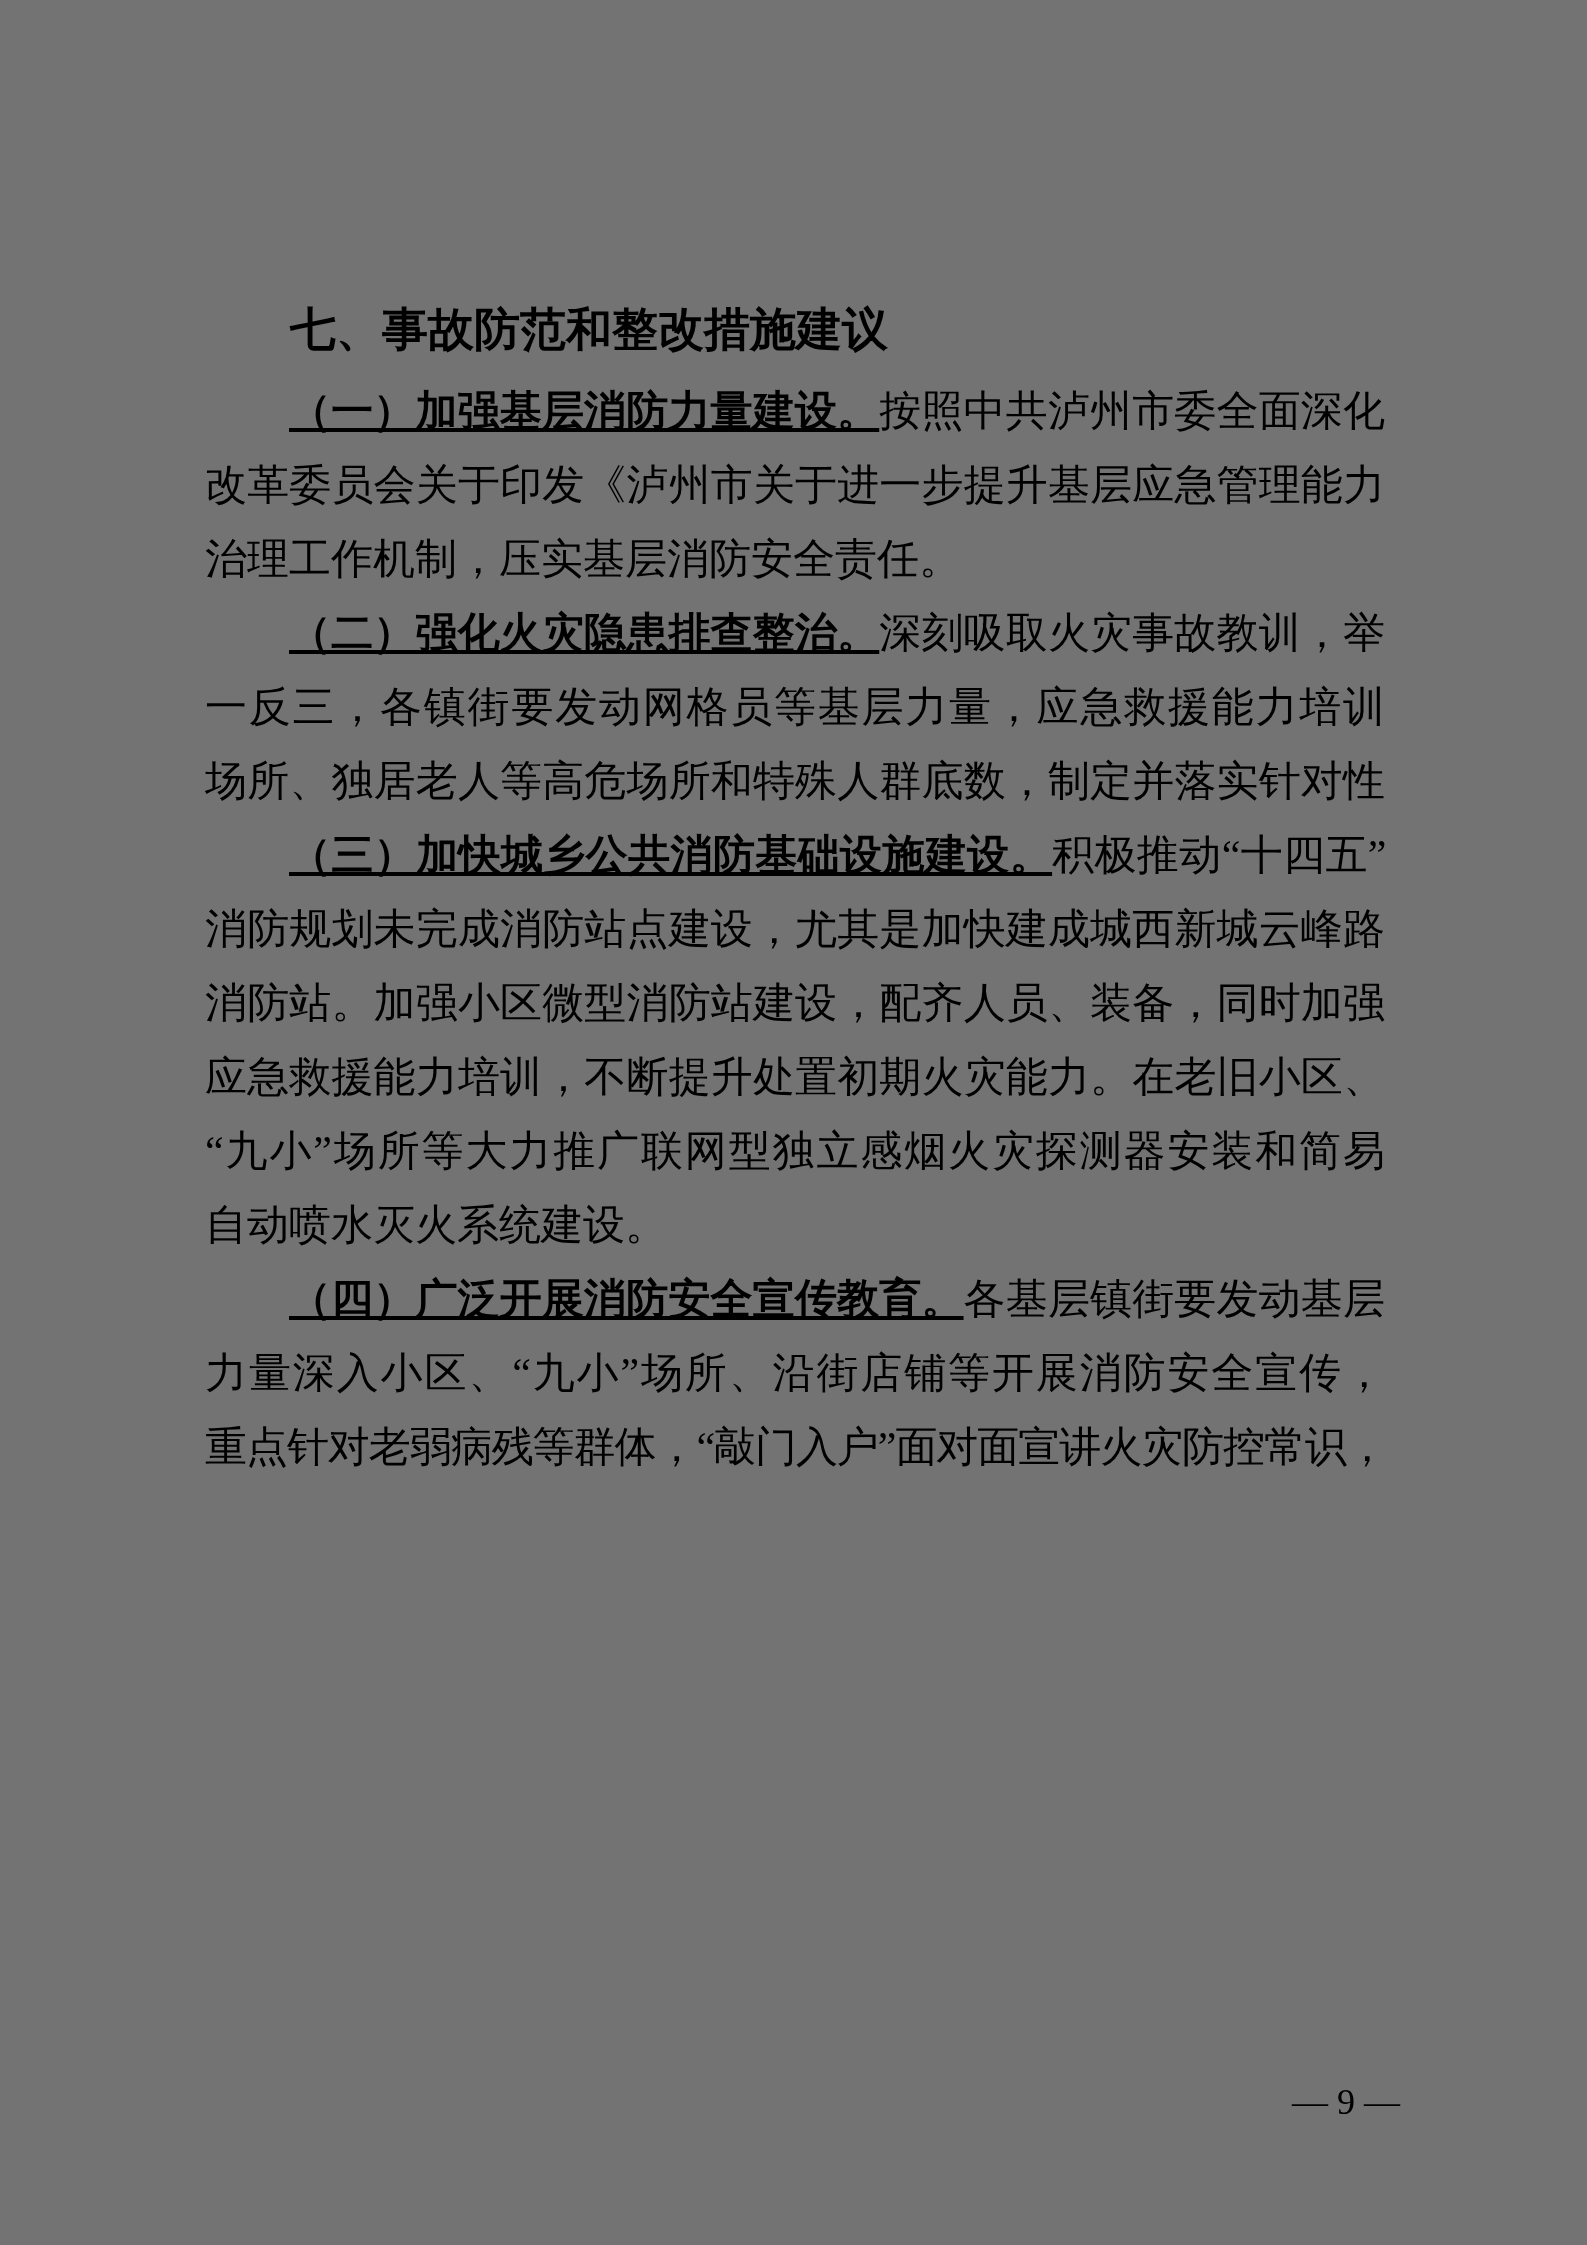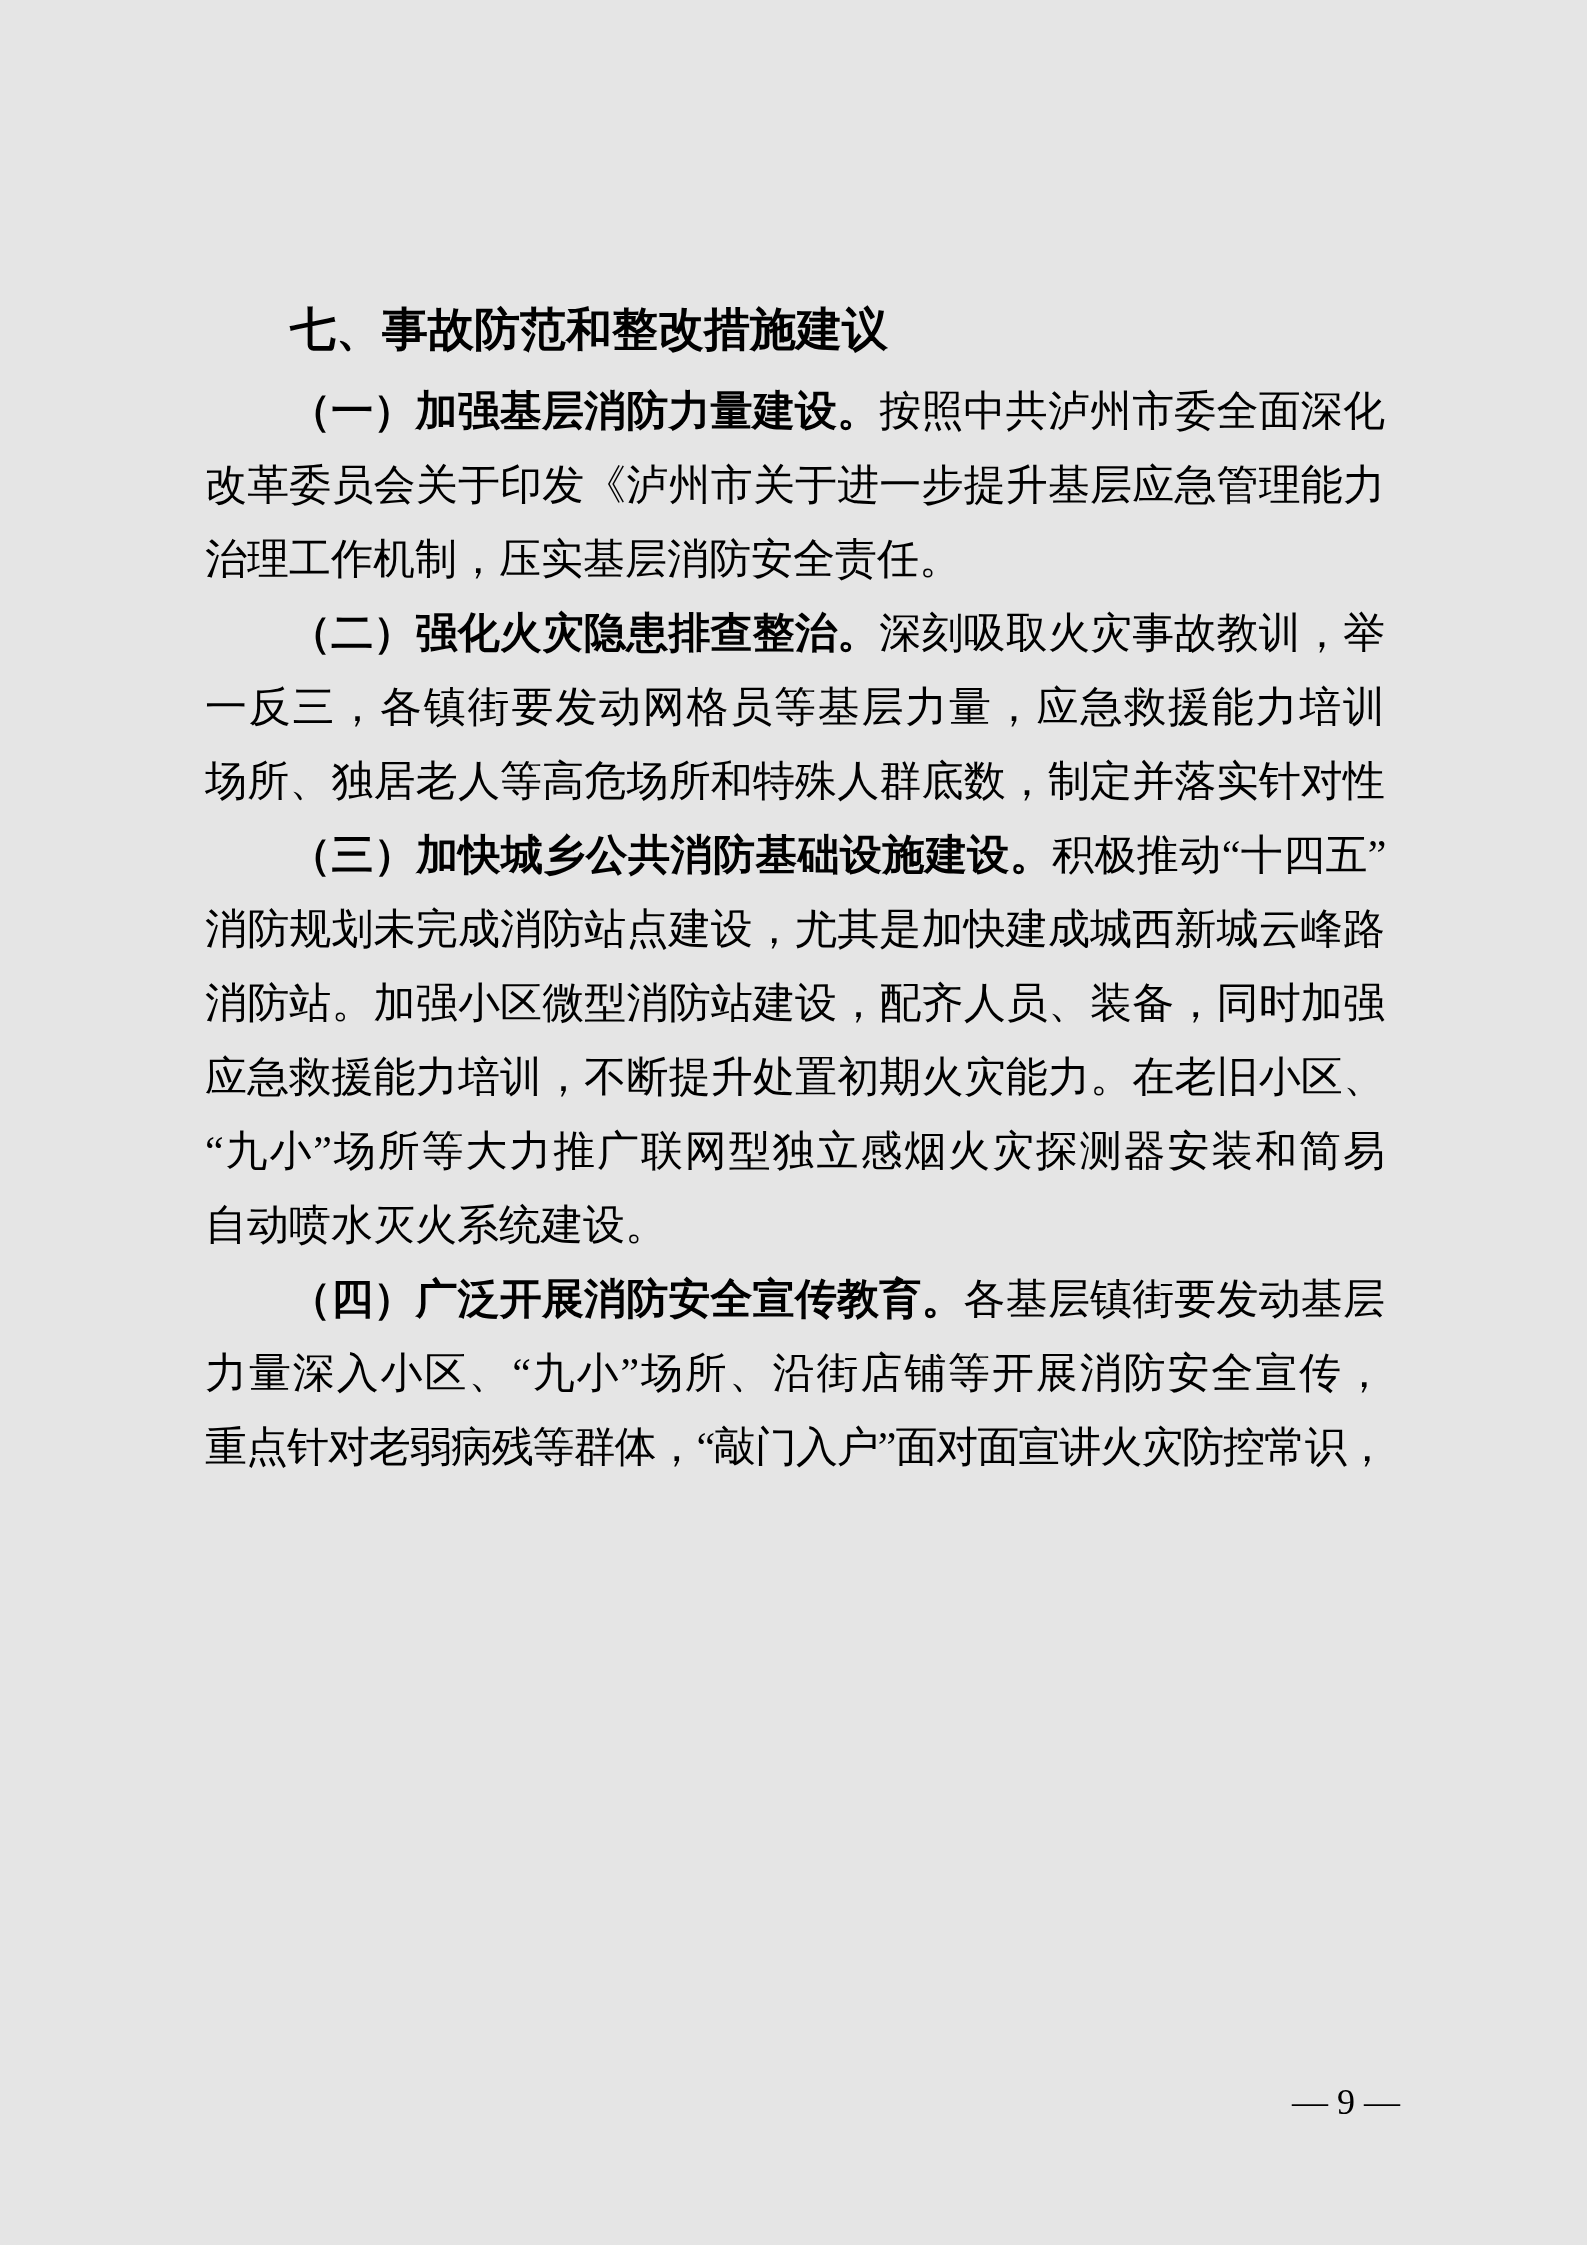--- a/index.html
+++ b/index.html
@@ -4,21 +4,21 @@
 <style>
   html, body {
     margin: 0;
     padding: 0;
     background: #ffffff;
   }
   .page {
     position: relative;
     width: 1587px;
     height: 2245px;
-    background: #e5e5e5;
+    background: #737373;
     color: #000000;
     font-family: "Liberation Serif", "DejaVu Serif", serif;
     overflow: hidden;
   }
   .content {
     position: absolute;
     left: 205px;
     top: 292px;
     width: 1180px;
   }
@@ -45,20 +45,21 @@
   .line.first {
     padding-left: 84px;
   }
   .line.end {
     text-align-last: left;
   }
   .ls1 { letter-spacing: -1.5px; }
   .ls2 { letter-spacing: -2.9px; }
   .lead {
     font-weight: 700;
+    text-decoration: underline;
   }
   .pagenum {
     position: absolute;
     left: 1292px;
     top: 2080px;
     font-size: 36px;
     line-height: 44px;
     white-space: nowrap;
   }
 </style>

